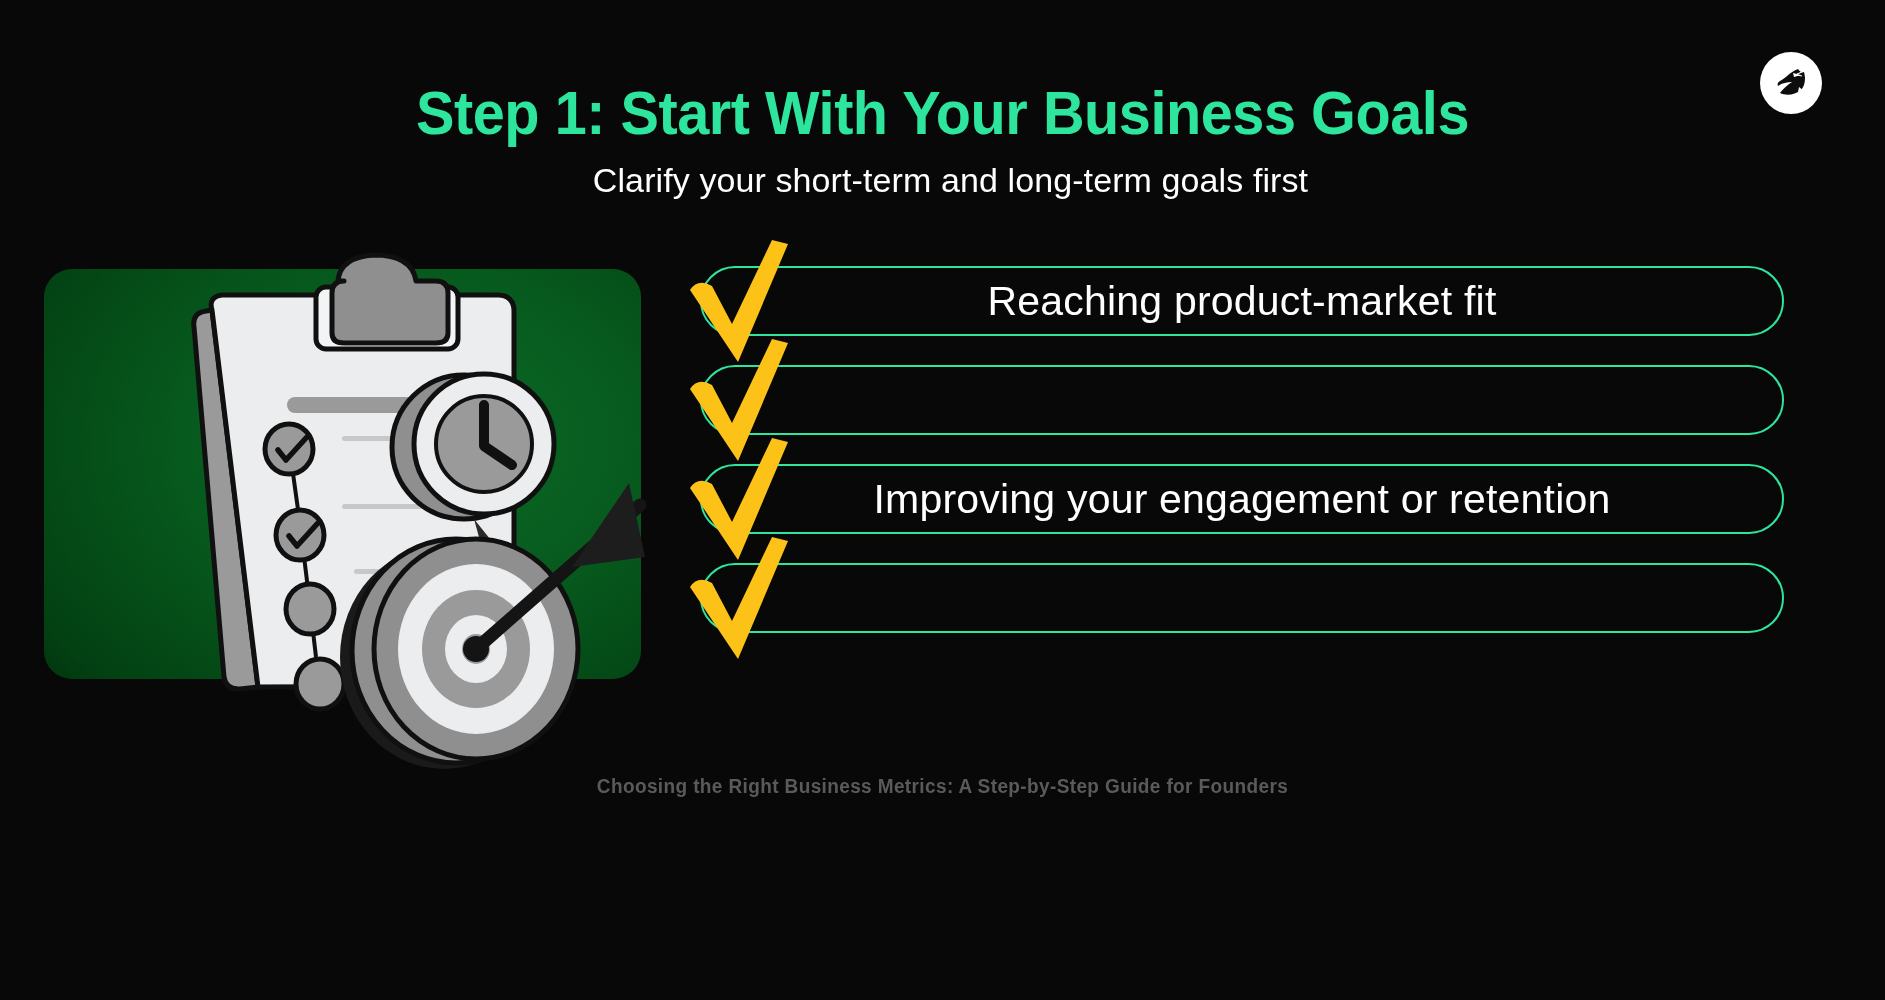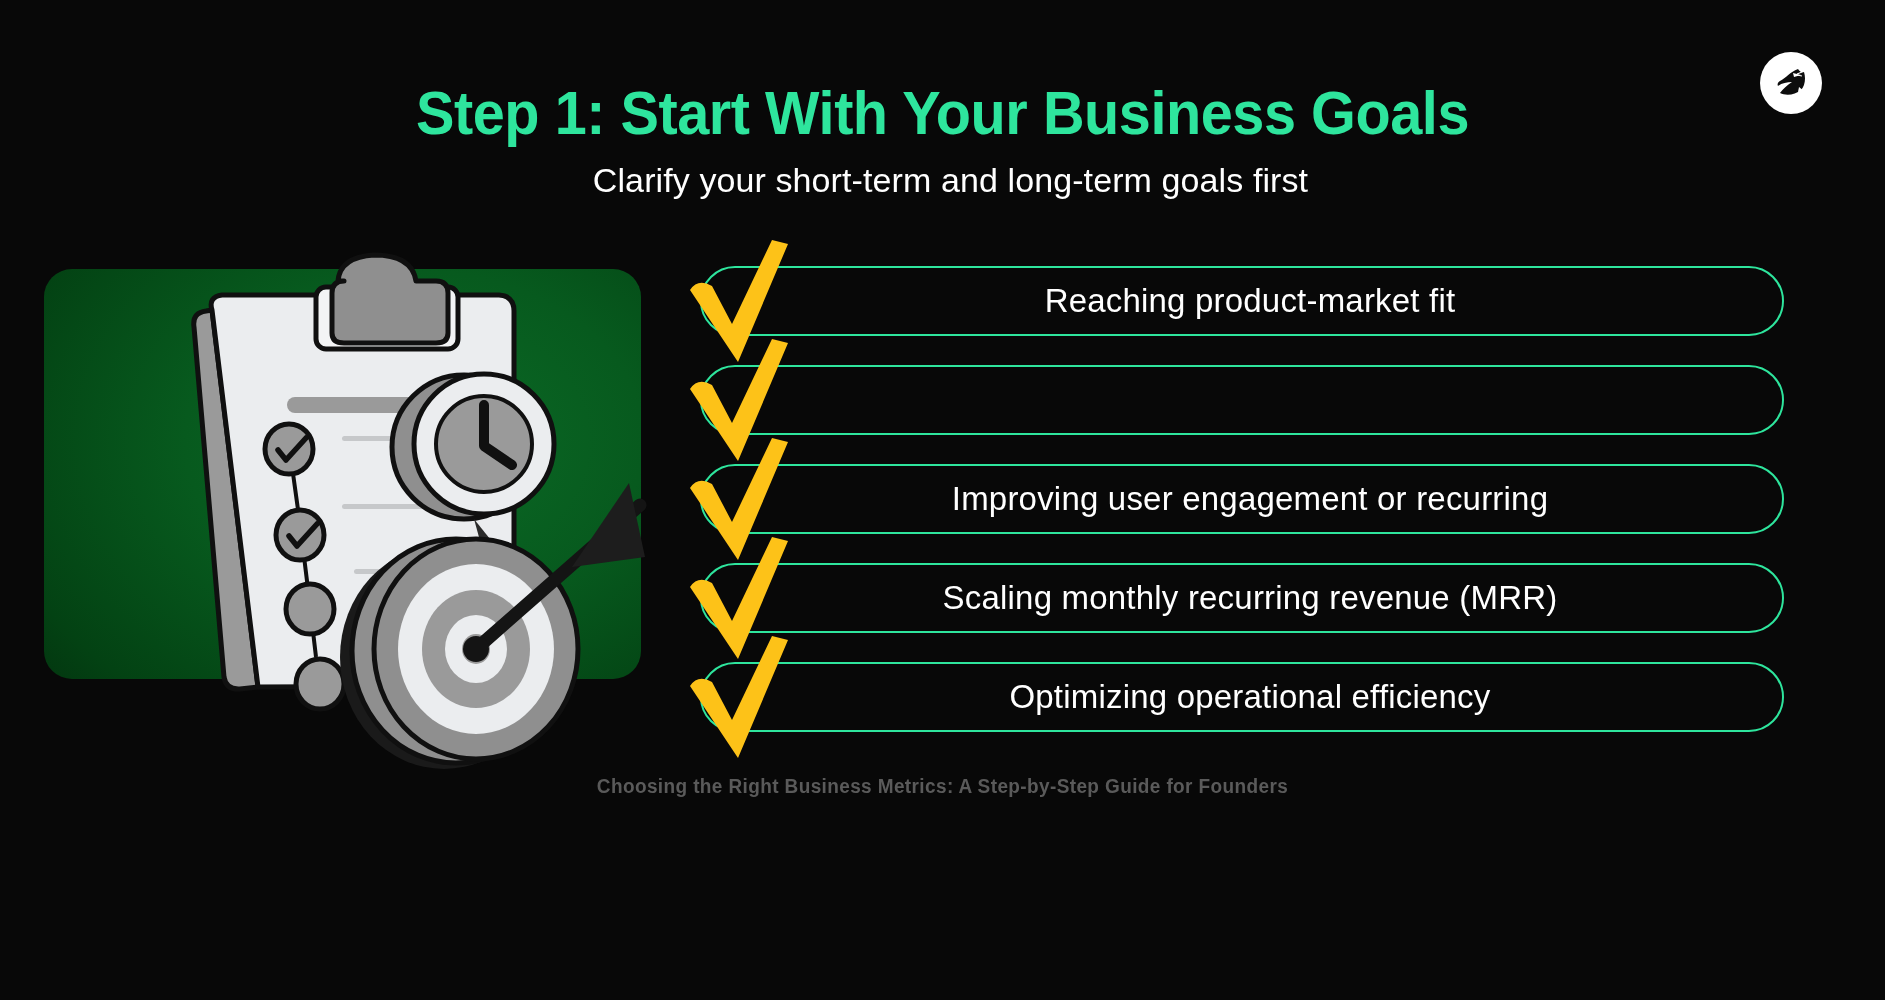--- a/index.html
+++ b/index.html
@@ -92,26 +92,26 @@
     position:absolute;
     left:0;top:0;
     width:1084px;height:70px;
     border:2px solid #2EE59D;
     border-radius:36px;
     box-sizing:border-box;
     background:transparent;
   }
   .pill-label{
     position:absolute;
-    left:8px;top:0;
+    left:0;top:0;
     width:1084px;height:70px;
     display:flex;align-items:center;justify-content:center;
     color:#ffffff;
     font-family:"Liberation Sans","DejaVu Sans",sans-serif;
-    font-size:33px;
+    font-size:41px;
     font-weight:400;
     letter-spacing:0.2px;
     white-space:nowrap;
   }
   .tick{
     position:absolute;
     left:-12px;top:-28px;
     width:110px;height:128px;
     overflow:visible;
   }
@@ -229,39 +229,31 @@
 
     <div class="check-row">
       <div class="pill"></div>
       <svg class="tick" viewBox="0 0 110 128">
         <path d="M2 52 Q10 40 24 48 L44 86 L84 2 L100 6 L50 124 Z" fill="#FDC218"></path>
       </svg>
     </div>
 
     <div class="check-row">
       <div class="pill"></div>
-      <div class="pill-label">Improving user engagement or recurring</div>
-      <svg class="tick" viewBox="0 0 110 128">
-        <path d="M2 52 Q10 40 24 48 L44 86 L84 2 L100 6 L50 124 Z" fill="#FDC218"></path>
-      </svg>
-    </div>
-
-    <div class="check-row">
-      <div class="pill"></div>
-      <div class="pill-label">Scaling monthly recurring revenue (MRR)</div>
-      <svg class="tick" viewBox="0 0 110 128">
-        <path d="M2 52 Q10 40 24 48 L44 86 L84 2 L100 6 L50 124 Z" fill="#FDC218"></path>
-      </svg>
-    </div>
-
-    <div class="check-row">
-      <div class="pill"></div>
-      <div class="pill-label">Optimizing operational efficiency</div>
-      <svg class="tick" viewBox="0 0 110 128">
-        <path d="M2 52 Q10 40 24 48 L44 86 L84 2 L100 6 L50 124 Z" fill="#FDC218"></path>
-      </svg>
-    </div>
+      <div class="pill-label">Improving your engagement or retention</div>
+      <svg class="tick" viewBox="0 0 110 128">
+        <path d="M2 52 Q10 40 24 48 L44 86 L84 2 L100 6 L50 124 Z" fill="#FDC218"></path>
+      </svg>
+    </div>
+
+    <div class="check-row">
+      <div class="pill"></div>
+      <svg class="tick" viewBox="0 0 110 128">
+        <path d="M2 52 Q10 40 24 48 L44 86 L84 2 L100 6 L50 124 Z" fill="#FDC218"></path>
+      </svg>
+    </div>
+
 
   </div>
 
   <div class="footer">Choosing the Right Business Metrics: A Step-by-Step Guide for Founders</div>
 
 </div>
 
 </body></html>

